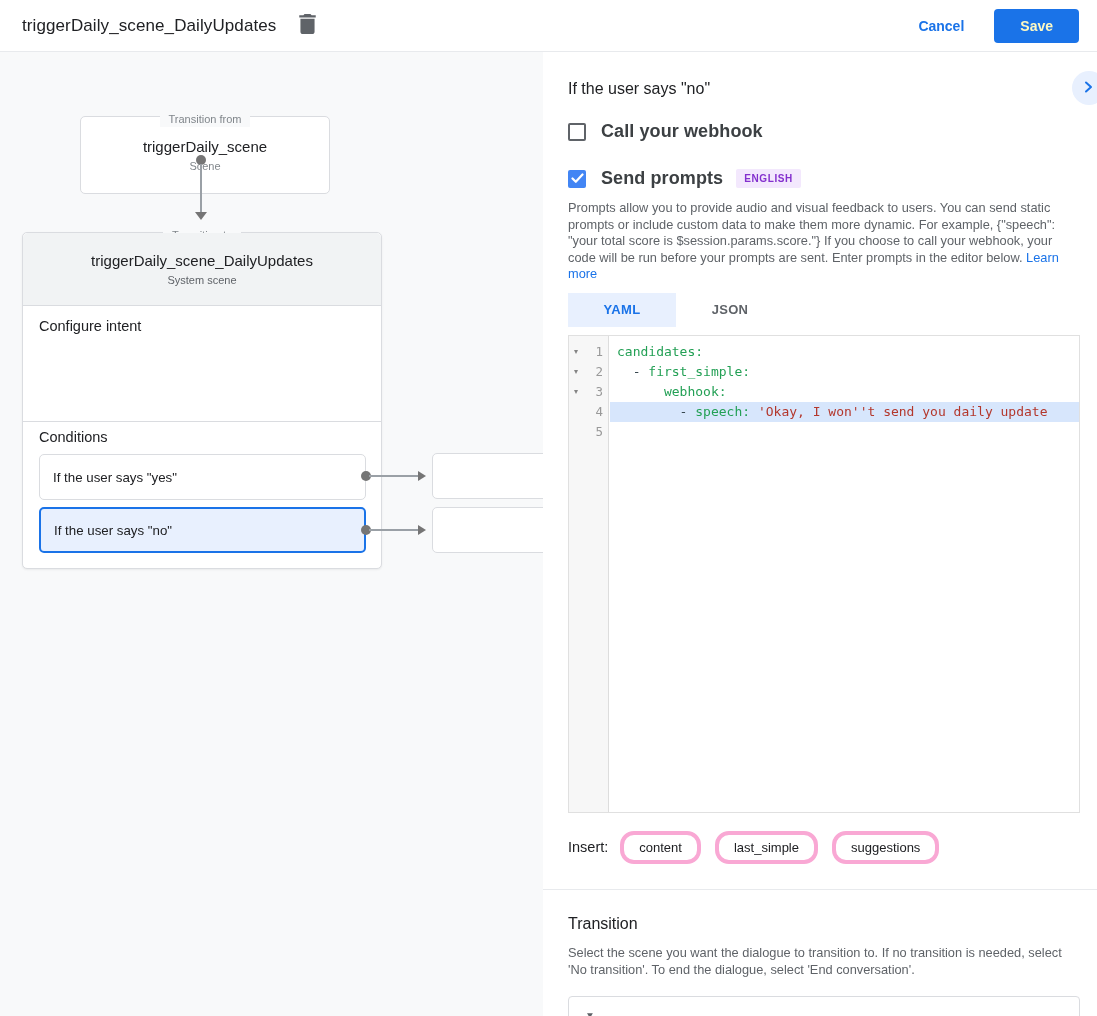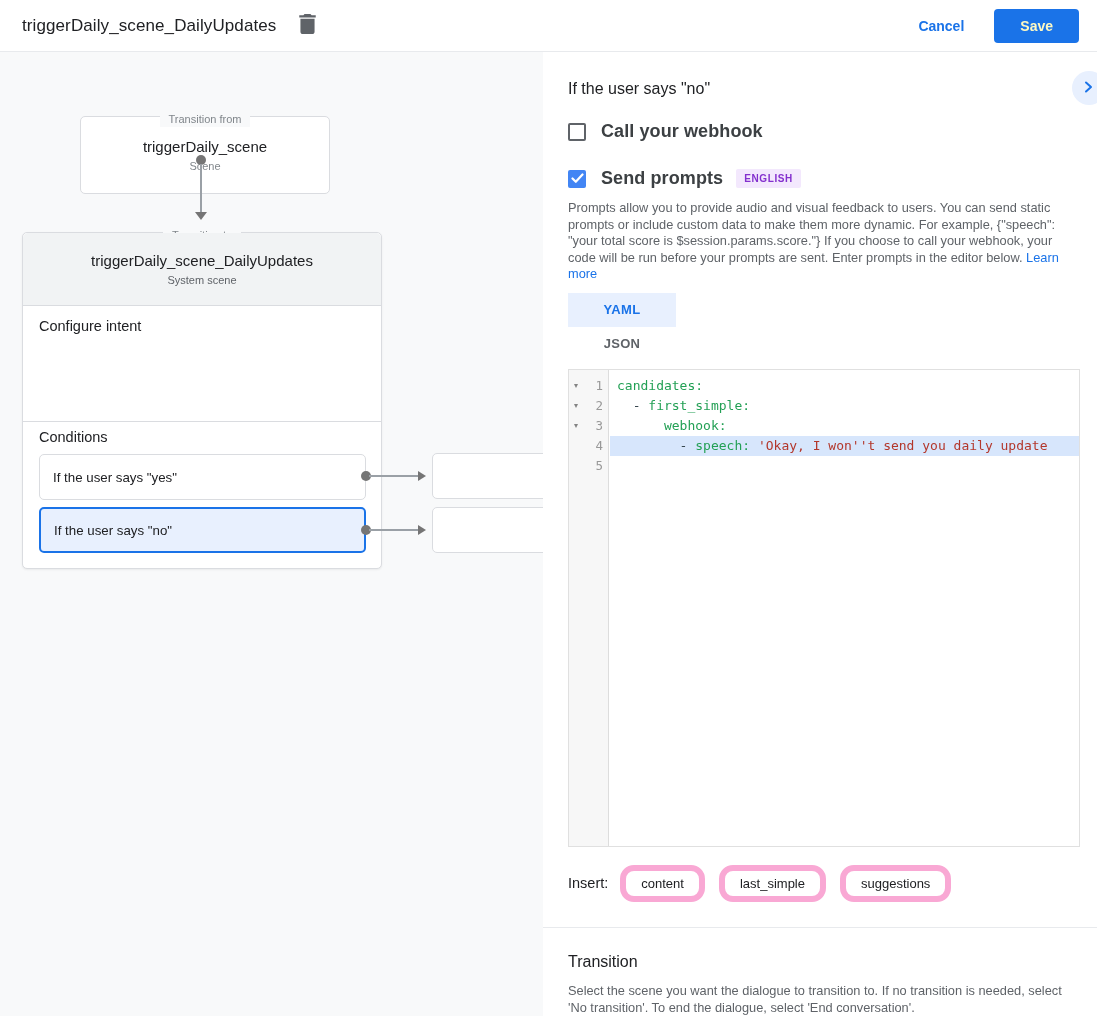--- a/index.html
+++ b/index.html
@@ -67,21 +67,21 @@
   .check-row.prompts { margin-top: 26px; }
   .checkbox { width: 18px; height: 18px; border-radius: 2px; flex: none; cursor: pointer; }
   .checkbox.unchecked { border: 2px solid #5f6368; background: #fff; }
   .checkbox.checked { background: #4285f4; display: flex; align-items: center; justify-content: center; }
   .check-label { margin-left: 15px; font-size: 18px; font-weight: 700; color: #3c4043; letter-spacing: 0.1px; }
   .lang-badge { margin-left: 13px; background: #f3e8fd; color: #8430ce; font-size: 10px; font-weight: 700;
                 letter-spacing: 0.6px; padding: 4px 8px; border-radius: 2px; }
   .panel-desc { margin-top: 11px; font-size: 12.8px; line-height: 16.6px; color: #5f6368; max-width: 514px; }
   .panel-desc a { color: #1a73e8; text-decoration: none; cursor: pointer; }
 
-  .tabs { margin-top: 10px; display: flex; flex-direction: column; }
+  .tabs { margin-top: 10px; display: flex; }
   .tab { width: 108px; height: 34px; display: flex; align-items: center; justify-content: center;
          font-size: 13px; font-weight: 700; letter-spacing: 0.3px; cursor: pointer; color: #5f6368; }
   .tab.active { background: #e8f0fe; color: #1a73e8; }
 
   .editor { position: relative; margin-top: 8px; height: 478px; border: 1px solid #e0e0e0; background: #fff; }
   .gutter { position: absolute; left: 0; top: 0; bottom: 0; width: 40px; background: #f7f7f7;
             border-right: 1px solid #ddd; padding-top: 6px; }
   .gutter-row { height: 20px; display: flex; align-items: center; }
   .fold { width: 14px; text-align: center; font-size: 8px; color: #848484; line-height: 20px; cursor: pointer; }
   .lnum { flex: 1; text-align: right; padding-right: 5px; font-family: "DejaVu Sans Mono", monospace;
@@ -89,21 +89,21 @@
   .code { position: absolute; left: 41px; top: 0; right: 0; bottom: 0; padding-top: 6px; overflow: hidden; cursor: text; }
   .code-line { height: 20px; line-height: 20px; white-space: pre; overflow: hidden;
                font-family: "DejaVu Sans Mono", monospace; font-size: 13px; padding-left: 7px; }
   .code-line.hl { background: #d7e6fc; }
   .tok-key { color: #23a055; }
   .tok-plain { color: #37474f; }
   .tok-str { color: #b3372c; }
 
   .insert-row { margin-top: 18px; display: flex; align-items: center; }
   .insert-label { font-size: 14.5px; color: #202124; margin-right: 12px; }
-  .chip { border: 6px solid #f9a8d4; border-radius: 14px; background: #fff; padding: 5px 15px;
+  .chip { border: 4px solid #f9a8d4; border-radius: 14px; background: #fff; padding: 5px 15px;
           font-size: 13px; color: #202124; margin-right: 14px; cursor: pointer; font-family: inherit; }
 
   .panel-divider { margin: 25px -17px 0 -25px; border-top: 1px solid #e8eaed; }
   .transition-title { margin-top: 25px; font-size: 16px; font-weight: 400; color: #202124; }
   .transition-desc { margin-top: 12px; font-size: 12.8px; line-height: 16.6px; color: #5f6368; max-width: 520px; }
   .dropdown { margin-top: 18px; height: 38px; border: 1px solid #dadce0; border-radius: 4px; background: #fff;
               display: flex; align-items: center; padding: 0 14px 0 16px; cursor: pointer; }
   .dropdown-value { flex: 1; font-size: 14px; color: #202124; }
   .dropdown-caret { font-size: 10px; color: #5f6368; transform: scaleY(0.82); }
 </style>

